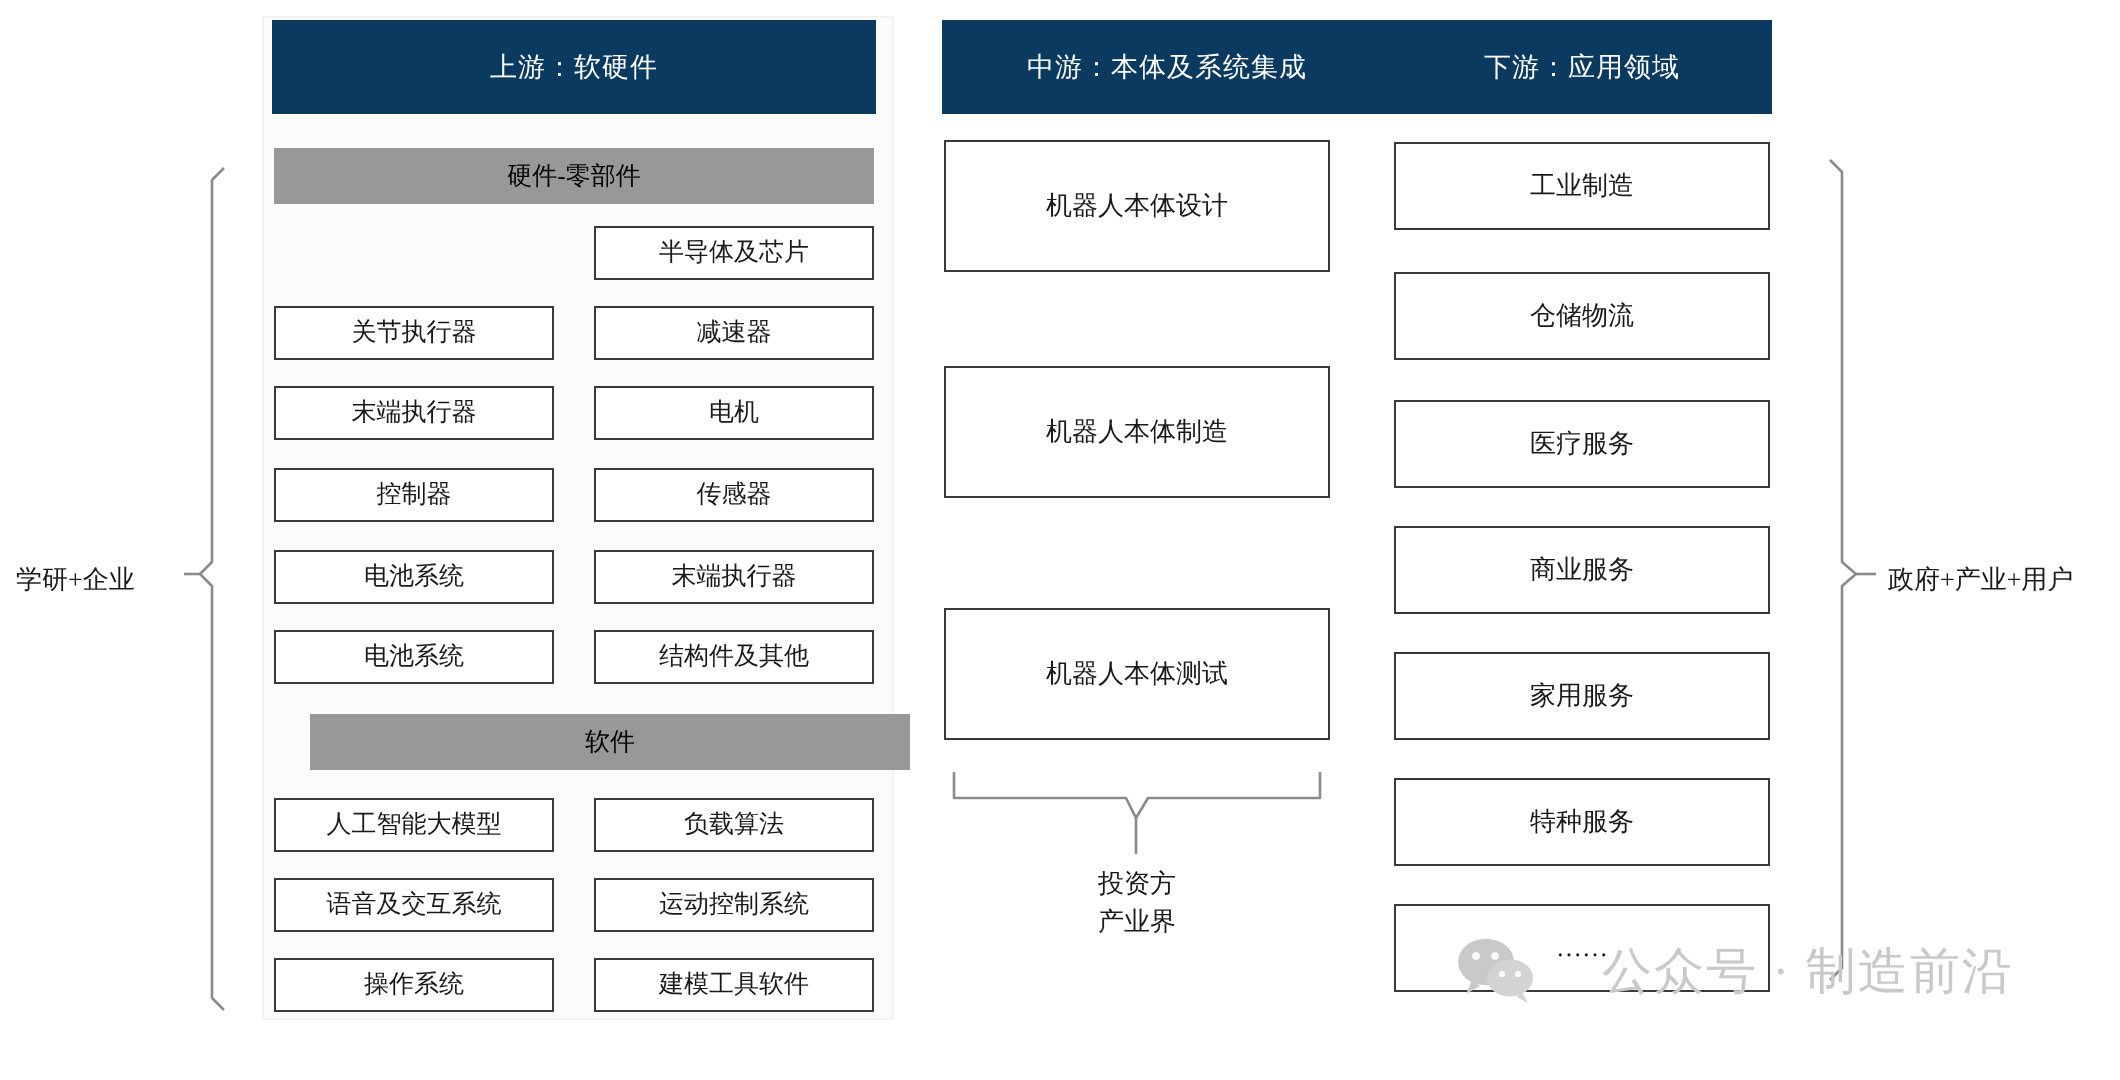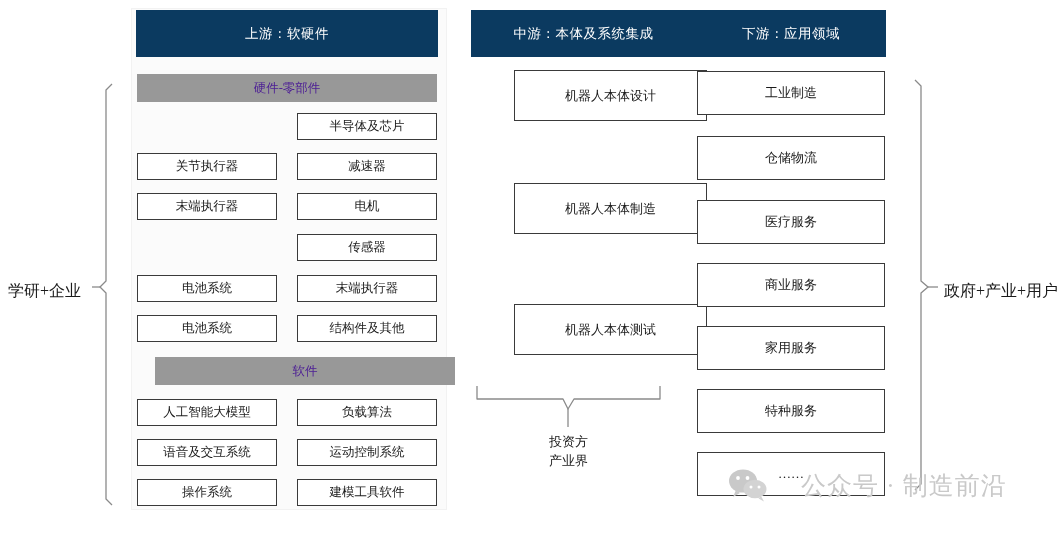--- a/index.html
+++ b/index.html
@@ -47,21 +47,21 @@
     box-shadow: 0 0 0 1px #0b3a60;
   }
   #hdr-up    { left: 137px; top: 11px;  width: 300px; height: 45px; }
   #hdr-mid   { left: 472px; top: 11px;  width: 223px; height: 45px; }
   #hdr-down  { left: 697px; top: 11px;  width: 188px; height: 45px; }
 
   
   .gray-bar {
     position: absolute;
     background: #989898;
-    color: #4c1d95;
+    color: #000000;
     display: flex;
     align-items: center;
     justify-content: center;
     font-size: 12.5px;
     box-sizing: border-box;
     left: 137px;
     width: 300px;
     height: 28px;
   }
   #bar-hw { top: 74px; }
@@ -81,50 +81,49 @@
     height: 27px;
   }
   .cell.c0 { left: 137px; }
   .cell.c1 { left: 297px; }
 
   
   .mid-box {
     position: absolute;
     left: 472px;
     width: 193px;
-    height: 51px;
+    height: 66px;
     background: #ffffff;
     border: 1.6px solid #3a3a3a;
     display: flex;
     align-items: center;
     justify-content: center;
     font-size: 13px;
     box-sizing: border-box;
-    margin-left: 42px;
   }
 
   
   .right-box {
     position: absolute;
     left: 697px;
     width: 188px;
     height: 44px;
     background: #ffffff;
     border: 1.6px solid #3a3a3a;
     display: flex;
     align-items: center;
     justify-content: center;
     font-size: 13px;
     box-sizing: border-box;
   }
 
   
   .side-label {
     position: absolute;
-    font-size: 16px;
+    font-size: 13px;
     white-space: nowrap;
     color: #1a1a1a;
   }
   #label-left  { left: 8px;  top: 281px; }
   #label-right { left: 944px; top: 281px; }
 
   
   #mid-caption {
     position: absolute;
     left: 472px;
@@ -185,20 +184,21 @@
   <div class="gray-bar" id="bar-hw">硬件-零部件</div>
 
   <div class="cell c1" style="top:113px">半导体及芯片</div>
 
   <div class="cell c0" style="top:153px">关节执行器</div>
   <div class="cell c1" style="top:153px">减速器</div>
 
   <div class="cell c0" style="top:193px">末端执行器</div>
   <div class="cell c1" style="top:193px">电机</div>
 
+  <div class="cell c0" style="top:234px">控制器</div>
   <div class="cell c1" style="top:234px">传感器</div>
 
   <div class="cell c0" style="top:275px">电池系统</div>
   <div class="cell c1" style="top:275px">末端执行器</div>
 
   <div class="cell c0" style="top:315px">电池系统</div>
   <div class="cell c1" style="top:315px">结构件及其他</div>
 
   <div class="gray-bar" id="bar-sw">软件</div>
 

